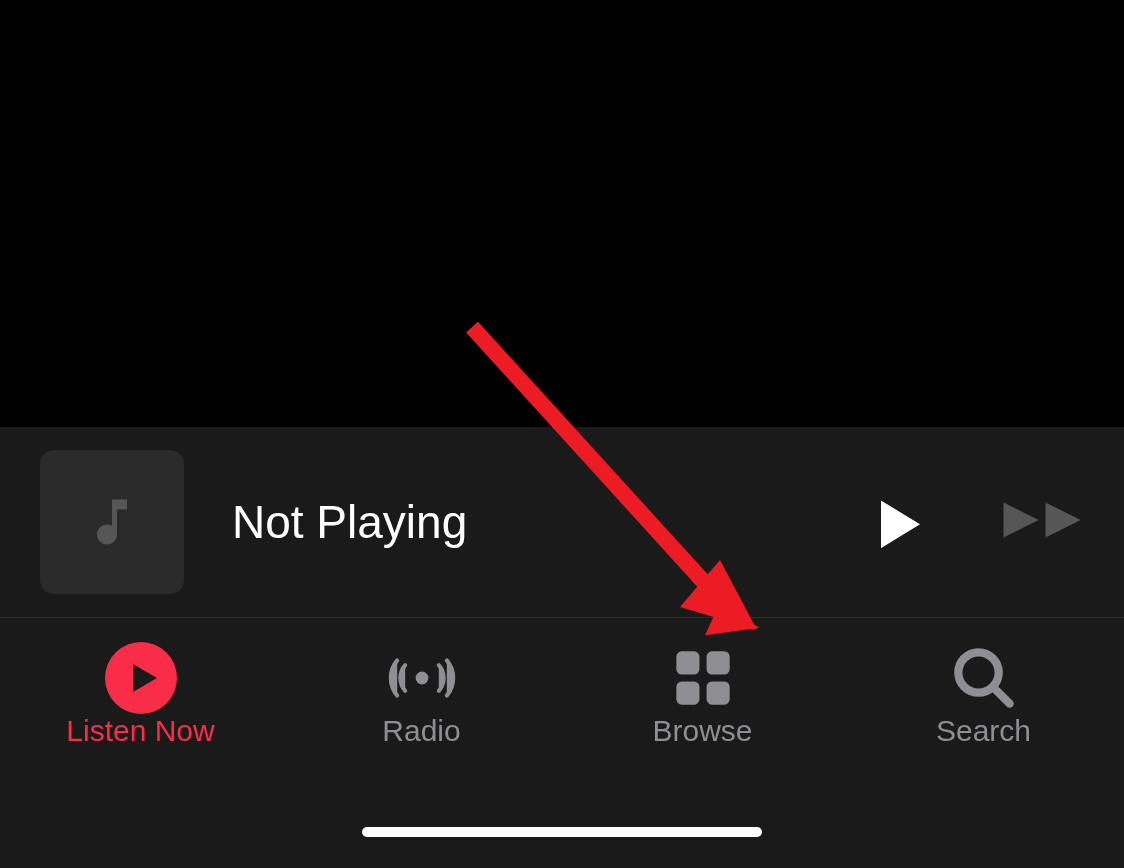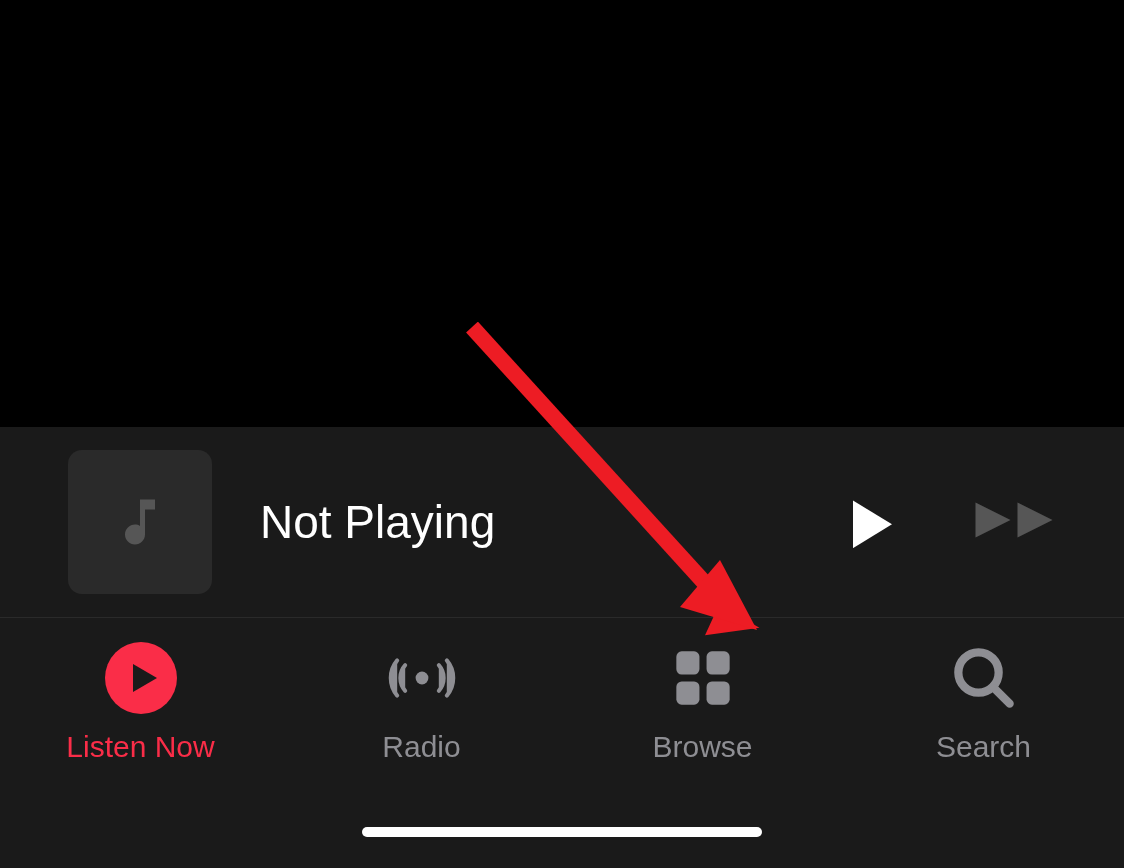--- a/index.html
+++ b/index.html
@@ -22,21 +22,21 @@
       height: 427px;
       background: #000;
     }
     
     .now-playing-bar {
       width: 100%;
       height: 191px;
       background: #1a1a1a;
       display: flex;
       align-items: center;
-      padding: 0 68px;
+      padding: 0 40px;
       border-bottom: 1px solid #2a2a2a;
     }
     
     .album-art {
       width: 144px;
       height: 144px;
       background: #2a2a2a;
       border-radius: 14px;
       display: flex;
       align-items: center;
@@ -90,21 +90,20 @@
       display: flex;
       align-items: flex-start;
       justify-content: space-around;
       padding-top: 24px;
     }
     
     .tab-item {
       display: flex;
       flex-direction: column;
       align-items: center;
-      gap: 16px;
       cursor: pointer;
       width: 200px;
     }
     
     .tab-icon {
       width: 72px;
       height: 72px;
       display: flex;
       align-items: center;
       justify-content: center;

